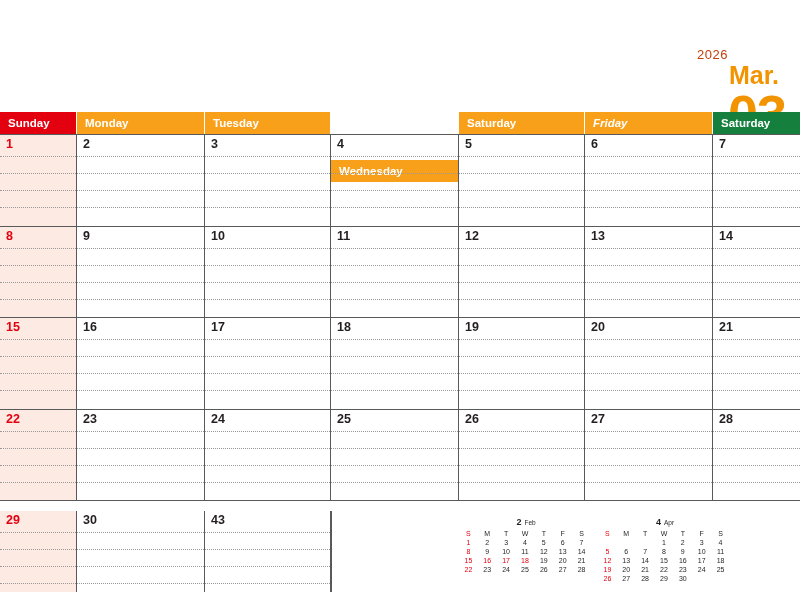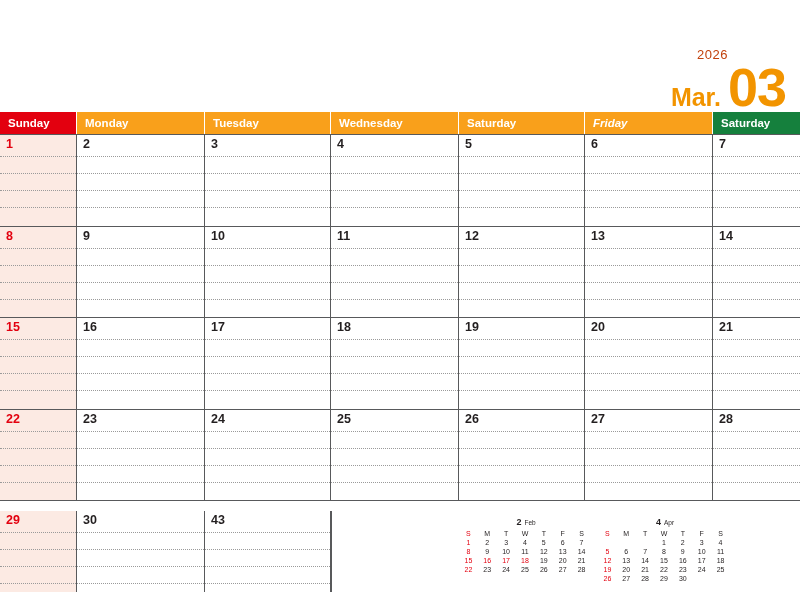--- a/index.html
+++ b/index.html
@@ -42,20 +42,21 @@
     letter-spacing: 0.5px;
     margin-right: 58px;
     display: block;
     margin-bottom: 2px;
     font-weight: normal;
   }
   .mon-row {
     display: flex;
     align-items: flex-end;
     justify-content: flex-start;
+    flex-direction: column;
   }
   .mon-name {
     font-size: 25px;
     font-weight: bold;
     color: #F29400;
     margin-right: 7px;
     margin-bottom: 2px;
     letter-spacing: 0px;
   }
   .mon-num {
@@ -84,21 +85,21 @@
     color: #ffffff;
     display: flex;
     align-items: center;
     padding-left: 8px;
     border-right: 1px solid #ffffff;
   }
   .weekbar .wd:last-child { border-right: none; }
   .wd.sun { background: #E3000F; width: 77px; }
   .wd.mon { background: #F9A01B; width: 128px; }
   .wd.tue { background: #F9A01B; width: 126px; }
-  .wd.wed { background: #F9A01B; width: 128px; }
+  .wd.wed { background: #F9A01B; width: 128px; margin-top: 48px; }
   .wd.thu { background: #F9A01B; width: 126px; }
   .wd.fri { background: #F9A01B; width: 128px; font-style: italic; }
   .wd.sat { background: #15803d; width: 87px; }
 
   
   .grid {
     position: absolute;
     left: 0;
     top: 134px;
     width: 800px;

